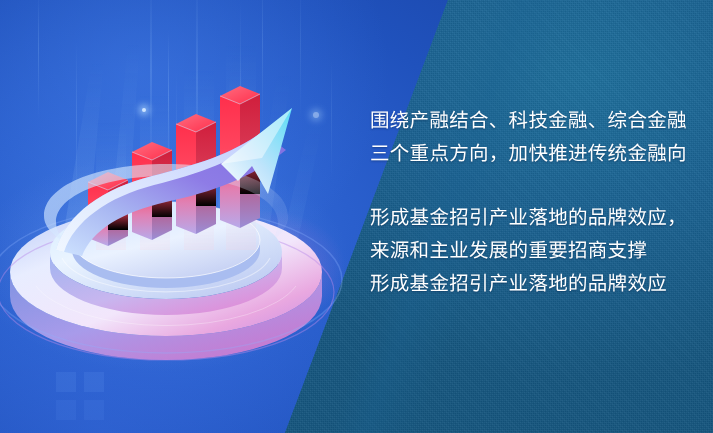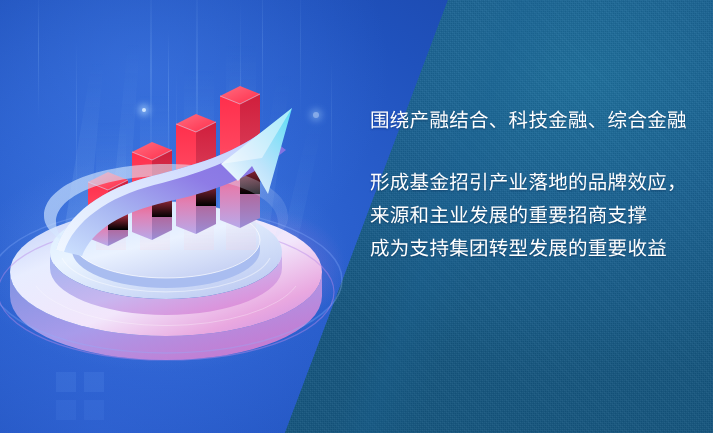--- a/index.html
+++ b/index.html
@@ -106,21 +106,21 @@
     width: 320px;
   }
   .para {
     color: #ffffff;
     font-size: 19.5px;
     line-height: 33px;
     letter-spacing: 0.3px;
     white-space: nowrap;
     text-shadow: 0 1px 2px rgba(4,30,70,0.45);
   }
-  .para + .para { margin-top: 31px; font-family: Liberation Mono, monospace; }
+  .para + .para { margin-top: 31px; }
   .para .line { display: block; }
 </style>
 </head>
 <body>
 
 <div id="banner">
 
   <div class="bg-base"></div>
   <div class="bg-glow-tl"></div>
   <div class="bg-glow-bl"></div>
@@ -349,23 +349,24 @@
     <g fill="none" stroke="#ffffff" stroke-opacity="0.45">
       <path d="M62 258 A106 42 0 0 0 270 258" stroke-width="1.1"></path>
       <path d="M36 286 A136 56 0 0 0 296 286" stroke-width="1" stroke-opacity="0.30"></path>
     </g>
   </svg>
 
   <div class="copy">
 
     <div class="para">
       <span class="line">围绕产融结合、科技金融、综合金融</span>
+      <span class="line">三个重点方向，加快推进传统金融向</span>
     </div>
 
     <div class="para">
       <span class="line">形成基金招引产业落地的品牌效应，</span>
       <span class="line">来源和主业发展的重要招商支撑</span>
-      <span class="line">成为支持集团转型发展的重要收益</span>
+      <span class="line">形成基金招引产业落地的品牌效应</span>
     </div>
 
   </div>
 
 </div>
 
 </body></html>

